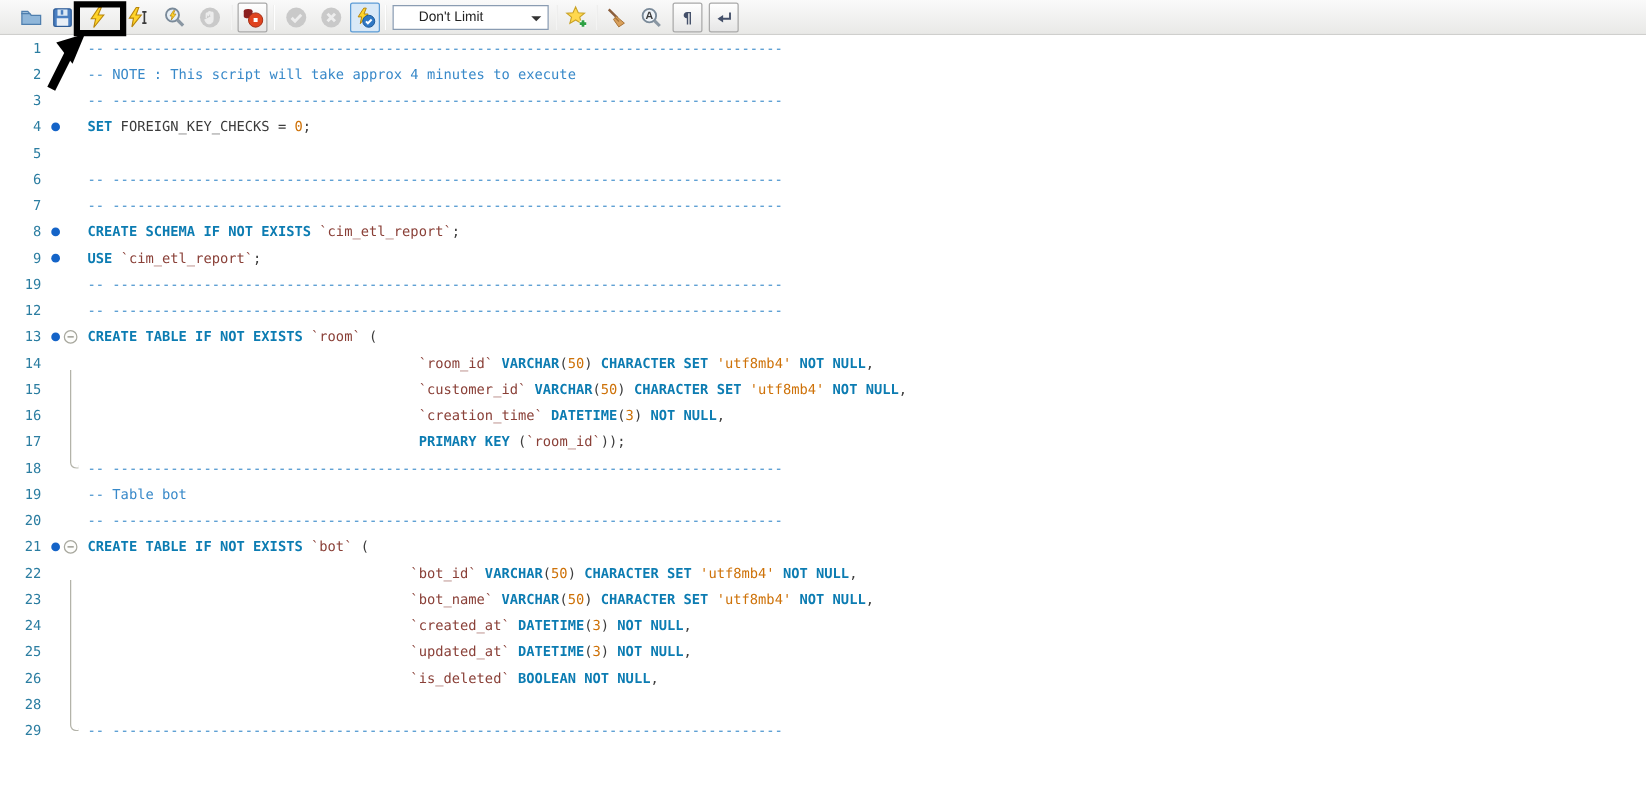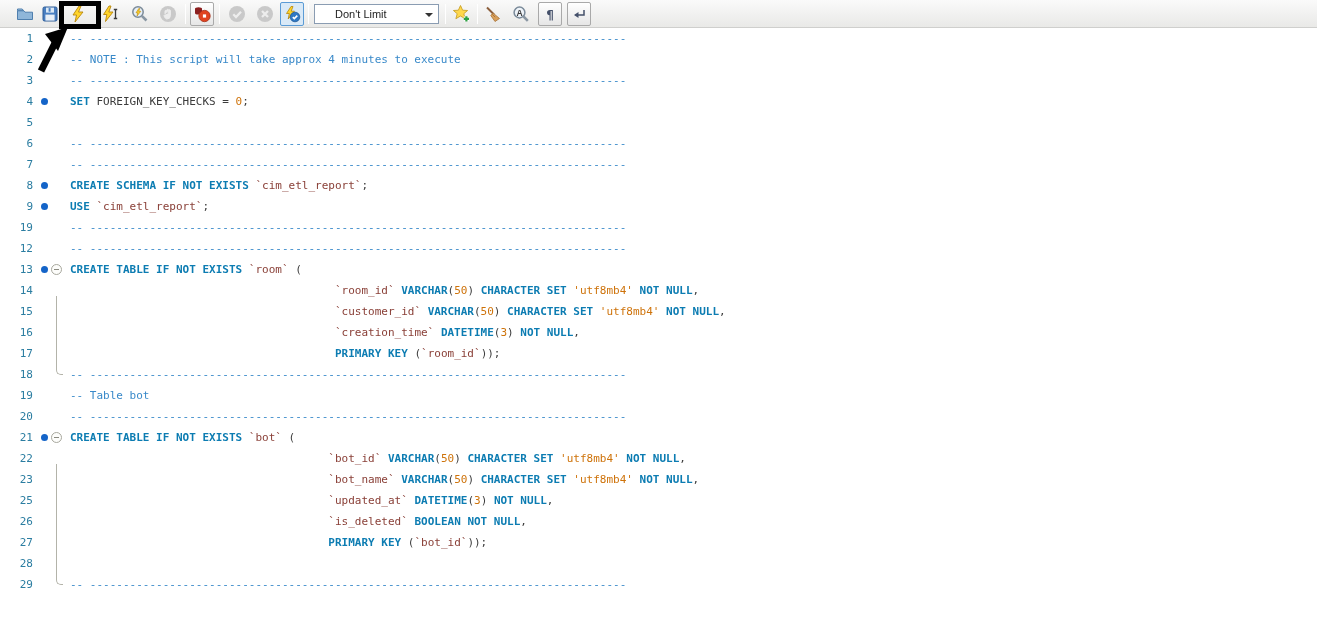--- a/index.html
+++ b/index.html
@@ -236,21 +236,21 @@
       <div class="code-row"><span class="lnum">14</span><span><span class="tok-p">                                        </span><span class="tok-i">`room_id`</span><span class="tok-p"> </span><span class="tok-k">VARCHAR</span><span class="tok-p">(</span><span class="tok-n">50</span><span class="tok-p">) </span><span class="tok-k">CHARACTER SET</span><span class="tok-p"> </span><span class="tok-s">'utf8mb4'</span><span class="tok-p"> </span><span class="tok-k">NOT NULL</span><span class="tok-p">,</span></span></div>
       <div class="code-row"><span class="lnum">15</span><span><span class="tok-p">                                        </span><span class="tok-i">`customer_id`</span><span class="tok-p"> </span><span class="tok-k">VARCHAR</span><span class="tok-p">(</span><span class="tok-n">50</span><span class="tok-p">) </span><span class="tok-k">CHARACTER SET</span><span class="tok-p"> </span><span class="tok-s">'utf8mb4'</span><span class="tok-p"> </span><span class="tok-k">NOT NULL</span><span class="tok-p">,</span></span></div>
       <div class="code-row"><span class="lnum">16</span><span><span class="tok-p">                                        </span><span class="tok-i">`creation_time`</span><span class="tok-p"> </span><span class="tok-k">DATETIME</span><span class="tok-p">(</span><span class="tok-n">3</span><span class="tok-p">) </span><span class="tok-k">NOT NULL</span><span class="tok-p">,</span></span></div>
       <div class="code-row"><span class="lnum">17</span><span><span class="tok-p">                                        </span><span class="tok-k">PRIMARY KEY</span><span class="tok-p"> (</span><span class="tok-i">`room_id`</span><span class="tok-p">));</span></span></div>
       <div class="code-row"><span class="lnum">18</span><span><span class="tok-c">-- ---------------------------------------------------------------------------------</span></span></div>
       <div class="code-row"><span class="lnum">19</span><span><span class="tok-c">-- Table bot</span></span></div>
       <div class="code-row"><span class="lnum">20</span><span><span class="tok-c">-- ---------------------------------------------------------------------------------</span></span></div>
       <div class="code-row"><span class="lnum">21</span><span class="stmt-dot"></span><span class="fold-marker"></span><span><span class="tok-k">CREATE TABLE IF NOT EXISTS</span><span class="tok-p"> </span><span class="tok-i">`bot`</span><span class="tok-p"> (</span></span></div>
       <div class="code-row"><span class="lnum">22</span><span><span class="tok-p">                                       </span><span class="tok-i">`bot_id`</span><span class="tok-p"> </span><span class="tok-k">VARCHAR</span><span class="tok-p">(</span><span class="tok-n">50</span><span class="tok-p">) </span><span class="tok-k">CHARACTER SET</span><span class="tok-p"> </span><span class="tok-s">'utf8mb4'</span><span class="tok-p"> </span><span class="tok-k">NOT NULL</span><span class="tok-p">,</span></span></div>
       <div class="code-row"><span class="lnum">23</span><span><span class="tok-p">                                       </span><span class="tok-i">`bot_name`</span><span class="tok-p"> </span><span class="tok-k">VARCHAR</span><span class="tok-p">(</span><span class="tok-n">50</span><span class="tok-p">) </span><span class="tok-k">CHARACTER SET</span><span class="tok-p"> </span><span class="tok-s">'utf8mb4'</span><span class="tok-p"> </span><span class="tok-k">NOT NULL</span><span class="tok-p">,</span></span></div>
+      <div class="code-row"><span class="lnum">24</span><span><span class="tok-p">                                       </span><span class="tok-i">`created_at`</span><span class="tok-p"> </span><span class="tok-k">DATETIME</span><span class="tok-p">(</span><span class="tok-n">3</span><span class="tok-p">) </span><span class="tok-k">NOT NULL</span><span class="tok-p">,</span></span></div>
       <div class="code-row"><span class="lnum">25</span><span><span class="tok-p">                                       </span><span class="tok-i">`updated_at`</span><span class="tok-p"> </span><span class="tok-k">DATETIME</span><span class="tok-p">(</span><span class="tok-n">3</span><span class="tok-p">) </span><span class="tok-k">NOT NULL</span><span class="tok-p">,</span></span></div>
       <div class="code-row"><span class="lnum">26</span><span><span class="tok-p">                                       </span><span class="tok-i">`is_deleted`</span><span class="tok-p"> </span><span class="tok-k">BOOLEAN</span><span class="tok-p"> </span><span class="tok-k">NOT NULL</span><span class="tok-p">,</span></span></div>
-      <div class="code-row"><span class="lnum">27</span><span><span class="tok-p">                                       </span><span class="tok-k">PRIMARY KEY</span><span class="tok-p"> (</span><span class="tok-i">`bot_id`</span><span class="tok-p">));</span></span></div>
       <div class="code-row"><span class="lnum">28</span><span></span></div>
       <div class="code-row"><span class="lnum">29</span><span><span class="tok-c">-- ---------------------------------------------------------------------------------</span></span></div>
     </div>
 <div class="fold-line" style="top: 268px; height: 79px;"></div>
     <div class="fold-line" style="top: 436px; height: 121px;"></div>
   </div>
 
 </body></html>

